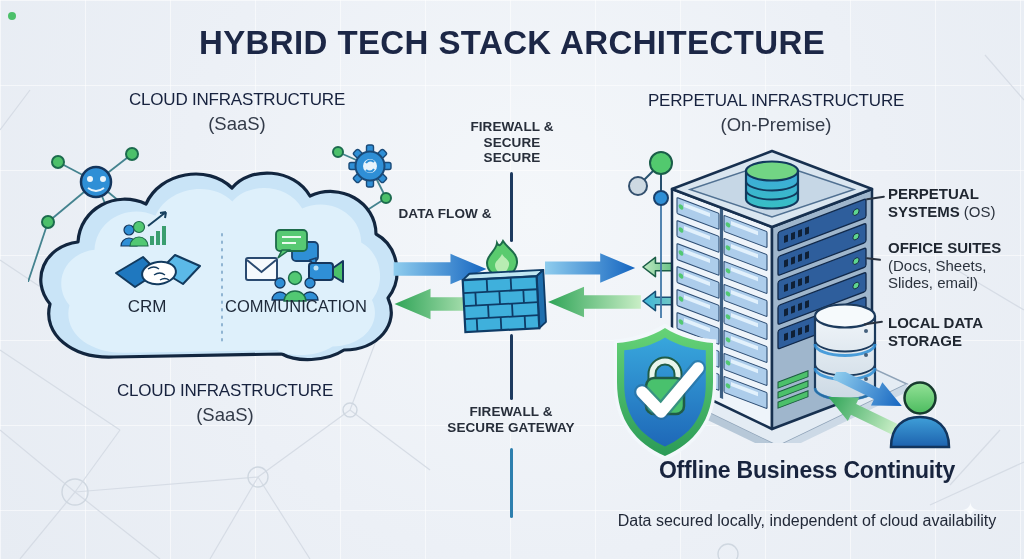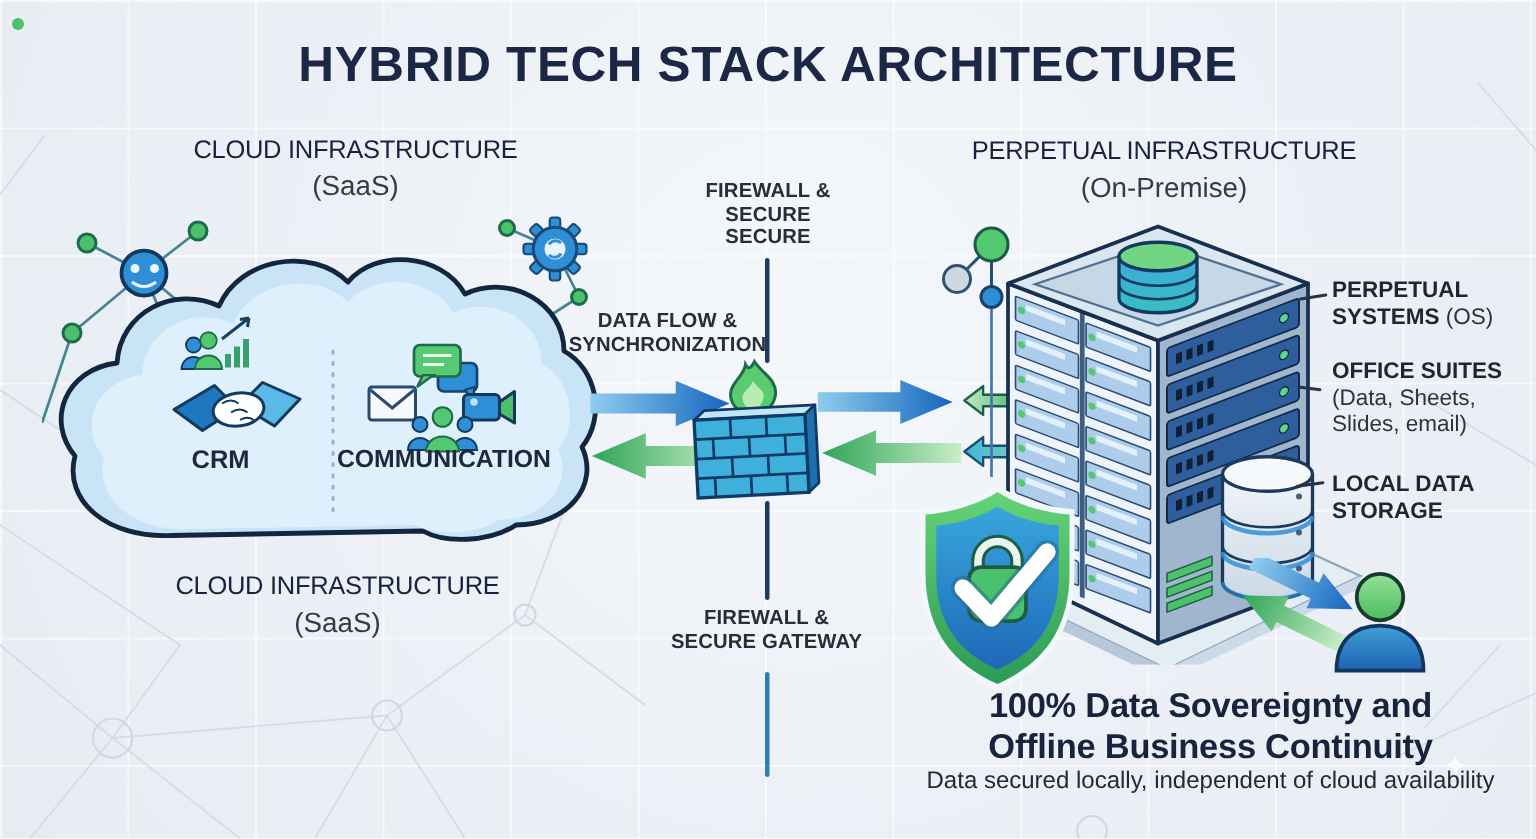--- a/index.html
+++ b/index.html
@@ -12,21 +12,21 @@
       radial-gradient(circle at 50% 38%, #f4f7fa 0%, #ecf0f6 55%, #e7ecf3 100%);
     background-size:85px 85px,85px 85px,100% 100%;
     padding-left:43px;
   }
   .abs{position:absolute;}
   .ctr{text-align:center;}
   .title{font-size:33px;font-weight:700;color:#1c2746;letter-spacing:.4px;}
   .h2{font-size:17px;font-weight:400;color:#17223e;letter-spacing:-.2px;}
   .h2sub{font-size:18.5px;font-weight:400;color:#333b49;}
   .slabel{font-size:13.5px;font-weight:700;color:#272e3a;line-height:15.5px;letter-spacing:.1px;}
-  .cloudlbl{font-weight:700;color:#1d2838;}
+  .cloudlbl{font-weight:400;color:#1d2838;}
   .cloudsub{font-size:13.5px;line-height:14.5px;color:#2c3340;}
   .sidelabel{font-size:15px;line-height:17.5px;color:#2c333e;}
   .sidelabel b{font-weight:700;color:#1f2630;}
   .headline{font-size:23px;line-height:26.5px;font-weight:700;color:#18243e;letter-spacing:-.2px;}
   .subline{font-size:16px;color:#222938;}
   .vseg{width:3px;border-radius:2px;}
   .tick{height:2.4px;background:#2a3340;border-radius:2px;}
 </style>
 </head>
 <body>
@@ -180,21 +180,20 @@
   <div class="abs vseg" style="left:510px;top:172px;height:70px;background:#1d3a5f;"></div>
   <div class="abs vseg" style="left:510px;top:334px;height:66px;background:#1d3a5f;"></div>
   <div class="abs ctr slabel" style="left:426px;top:404px;width:170px;">
     <div>FIREWALL &amp;</div>
     <div>SECURE GATEWAY</div>
   </div>
   <div class="abs vseg" style="left:510px;top:448px;height:70px;background:#2d7fae;"></div>
 
   <div class="abs ctr slabel" style="left:370px;top:206px;width:150px;">
     <div>DATA FLOW &amp;</div>
-    <div>SYNCHRONIZATION</div>
   </div>
 
   <svg class="abs" style="left:392px;top:251px" width="98" height="36" viewBox="0 0 100 38">
     <defs>
         <linearGradient id="ab1" x1="0" y1="0" x2="1" y2="0">
           <stop offset="0" stop-color="#8fcdee"></stop>
           <stop offset="1" stop-color="#1565c0"></stop>
         </linearGradient>
       </defs>
     <polygon points="0,12 60,12 60,3 98,19 60,35 60,26 0,26" fill="url(#ab1)"></polygon>
@@ -414,21 +413,21 @@
       <circle cx="58" cy="79" r="2" fill="#44607c"></circle>
   </svg>
 
   <div class="abs tick" style="left:866px;top:197px;width:19px;transform:rotate(-9deg);"></div>
   <div class="abs sidelabel" style="left:888px;top:185px;width:132px;">
     <b>PERPETUAL SYSTEMS</b> <span>(OS)</span>
   </div>
   <div class="abs tick" style="left:866px;top:258px;width:15px;transform:rotate(7deg);"></div>
   <div class="abs sidelabel" style="left:888px;top:239px;width:118px;">
     <b>OFFICE SUITES</b><br>
-    <span>(Data, Sheets, Slides, email)</span>
+    <span>(Docs, Sheets, Slides, email)</span>
   </div>
   <div class="abs tick" style="left:864px;top:322px;width:19px;transform:rotate(-8deg);"></div>
   <div class="abs sidelabel" style="left:888px;top:314px;width:104px;">
     <b>LOCAL DATA STORAGE</b>
   </div>
 
   <svg class="abs" style="left:609px;top:324px" width="112" height="140" viewBox="0 0 112 140">
     <defs>
       <linearGradient id="shG" x1="0" y1="0" x2="0" y2="1">
           <stop offset="0" stop-color="#66d377"></stop>
@@ -478,19 +477,18 @@
       <linearGradient id="ubod" x1="0" y1="0" x2="0" y2="1">
           <stop offset="0" stop-color="#3f9fd8"></stop>
           <stop offset="1" stop-color="#1d62ae"></stop>
         </linearGradient>
     </defs>
     <path d="M7,69 C7,48 20,39 36,39 C52,39 65,48 65,69 Z" fill="url(#ubod)" stroke="#12355e" stroke-width="2.5"></path>
     <circle cx="36" cy="20" r="15.5" fill="url(#uh)" stroke="#173a2e" stroke-width="2.5"></circle>
   </svg>
 
   <div class="abs ctr headline" style="left:607px;top:457px;width:400px;">
-    <div>100% Data Sovereignty and</div>
     <div>Offline Business Continuity</div>
   </div>
   <div class="abs ctr subline" style="left:597px;top:512px;width:420px;">Data secured locally, independent of cloud availability</div>
 
   <div class="abs" style="left:962px;top:498px;font-size:20px;color:#fafcfe;">✦</div>
 </div>
 
 </body></html>

